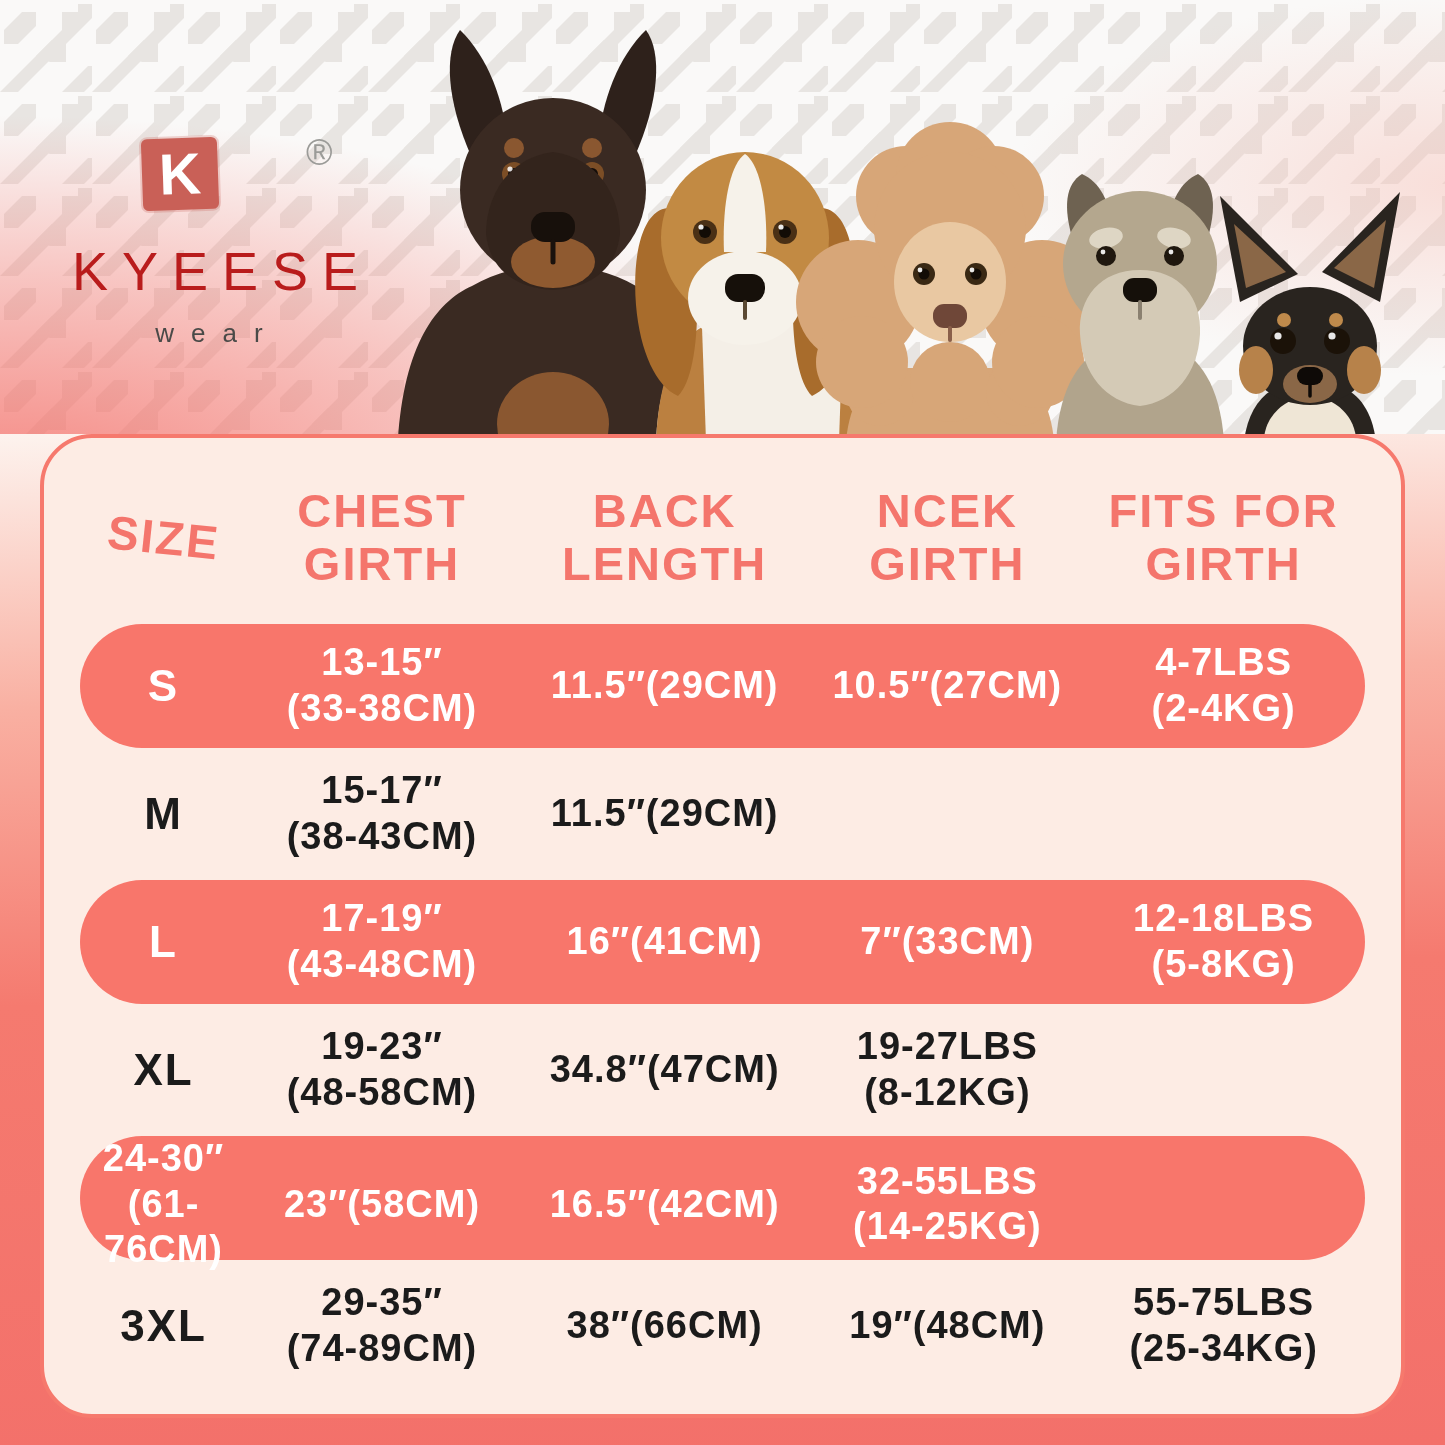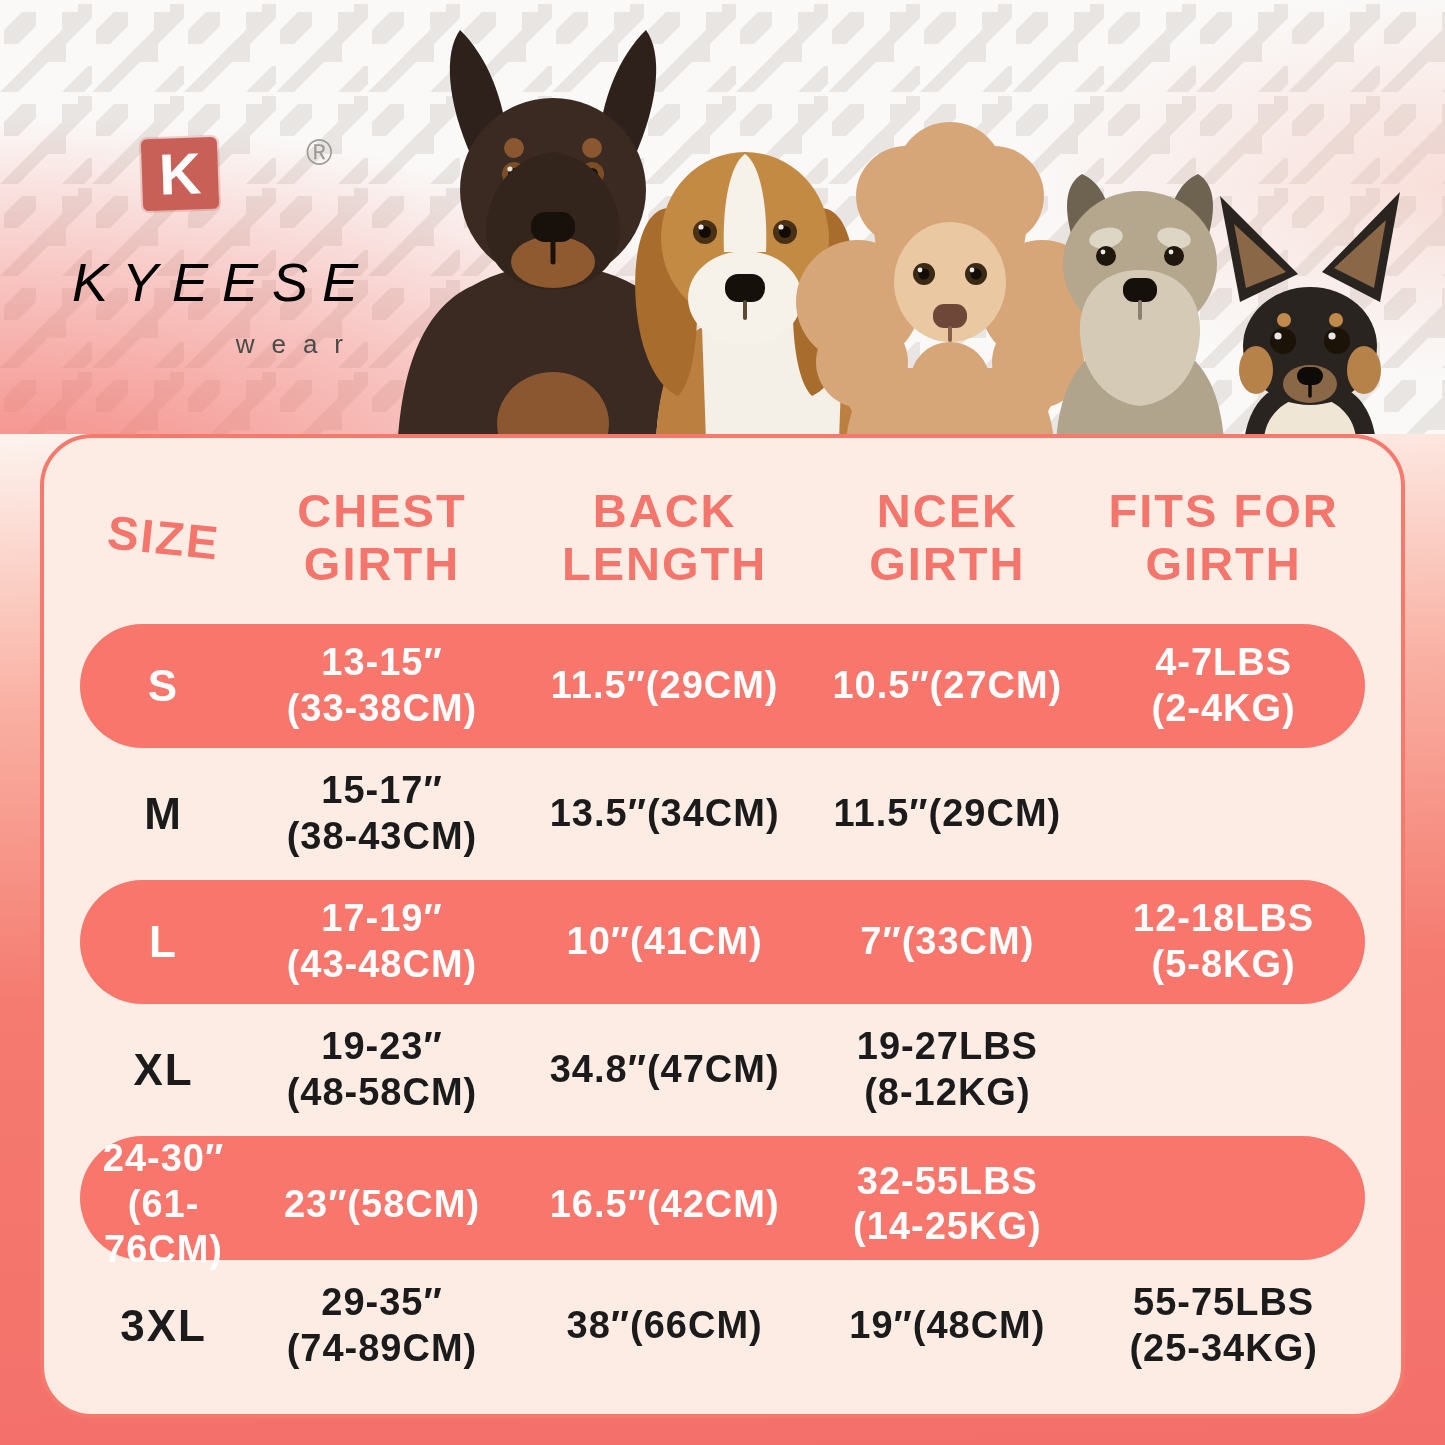--- a/index.html
+++ b/index.html
@@ -10,22 +10,22 @@
   .hero-pattern{position:absolute;left:0;top:0;}
   .tint-left{position:absolute;inset:0;background:radial-gradient(90% 130% at 0% 112%, rgba(244,113,106,0.85) 0%, rgba(244,113,106,0.38) 38%, rgba(244,113,106,0) 66%);}
   .tint-right{position:absolute;inset:0;background:radial-gradient(50% 70% at 101% 42%, rgba(247,189,179,0.45), rgba(247,189,179,0) 62%);}
 
   .logo{position:absolute;left:60px;top:130px;width:300px;z-index:3;}
   .logo-top{position:relative;height:86px;}
   .logo-mark{position:absolute;left:82px;top:8px;width:76px;height:72px;background:#c96057;color:#fff;
     font-weight:bold;font-size:58px;line-height:72px;text-align:center;border-radius:6px;transform:rotate(-2deg);
     box-shadow:0 0 0 2px rgba(201,96,87,0.25);}
   .logo-reg{position:absolute;left:246px;top:2px;font-size:36px;color:#9b9b98;font-weight:normal;}
-  .logo-name{margin-top:35px;text-align:center;font-size:54px;letter-spacing:14px;color:#000000;padding-left:12px;font-weight:normal;font-style:italic;}
-  .logo-sub{margin-top:16px;text-align:right;font-size:26px;letter-spacing:17px;color:#4a4a48;padding-left:15px;}
+  .logo-name{margin-top:24px;text-align:center;font-size:54px;letter-spacing:14px;color:#b91c1c;padding-left:12px;font-weight:normal;}
+  .logo-sub{margin-top:16px;text-align:center;font-size:26px;letter-spacing:17px;color:#4a4a48;padding-left:15px;}
 
   .dogs{position:absolute;left:0;top:0;z-index:2;}
 
   
   .lower{position:absolute;left:0;top:434px;width:1445px;height:1011px;z-index:2;
     background:linear-gradient(178deg,#fdf3ee 0%,#f9b0a2 26%,#f57a6f 54%,#f3706a 100%);}
 
   
   .panel{position:absolute;left:40px;top:434px;width:1365px;height:984px;box-sizing:border-box;z-index:3;
     background:#fdece4;border:4px solid #f6796d;border-radius:52px;
@@ -203,29 +203,28 @@
       <div class="cell">11.5″(29CM)</div>
       <div class="cell">10.5″(27CM)</div>
       <div class="cell">4-7LBS
 (2-4KG)</div>
     </div>
 
     <div class="trow">
       <div class="cell size-cell">M</div>
       <div class="cell">15-17″
 (38-43CM)</div>
-      <div class="cell">13.5″(34CM)</div>
       <div class="cell">11.5″(29CM)</div>
     </div>
 
     <div class="trow hl">
       <div class="cell size-cell">L</div>
       <div class="cell">17-19″
 (43-48CM)</div>
-      <div class="cell">10″(41CM)</div>
+      <div class="cell">16″(41CM)</div>
       <div class="cell">7″(33CM)</div>
       <div class="cell">12-18LBS
 (5-8KG)</div>
     </div>
 
     <div class="trow">
       <div class="cell size-cell">XL</div>
       <div class="cell">19-23″
 (48-58CM)</div>
       <div class="cell">34.8″(47CM)</div>

